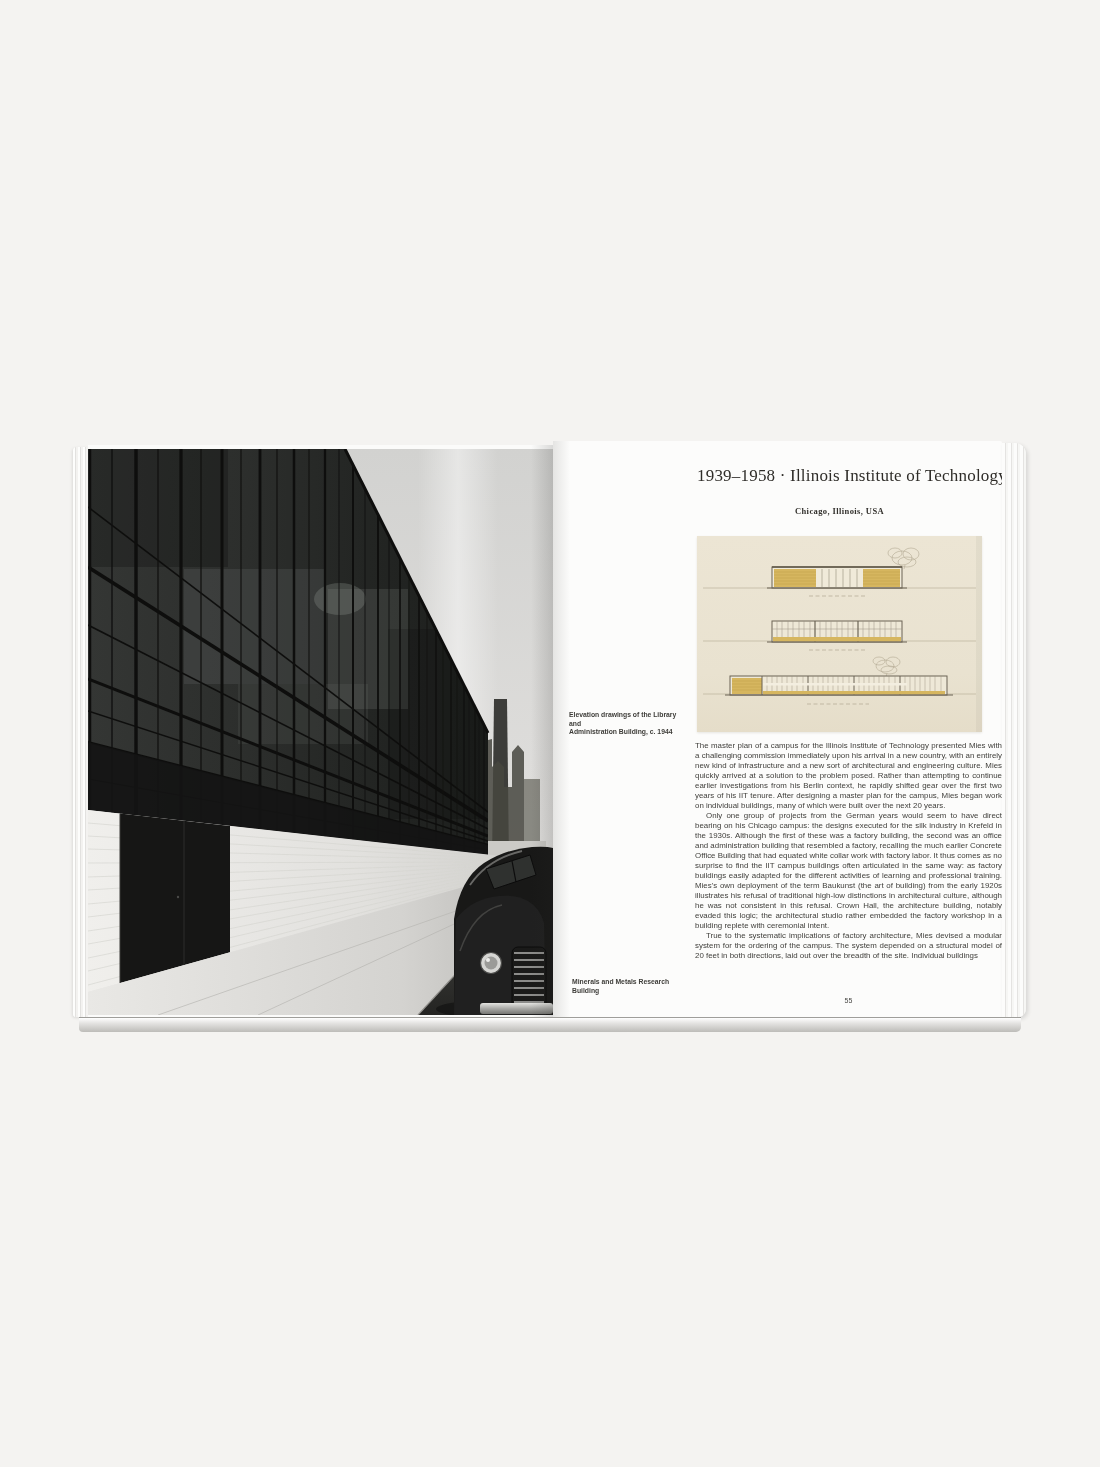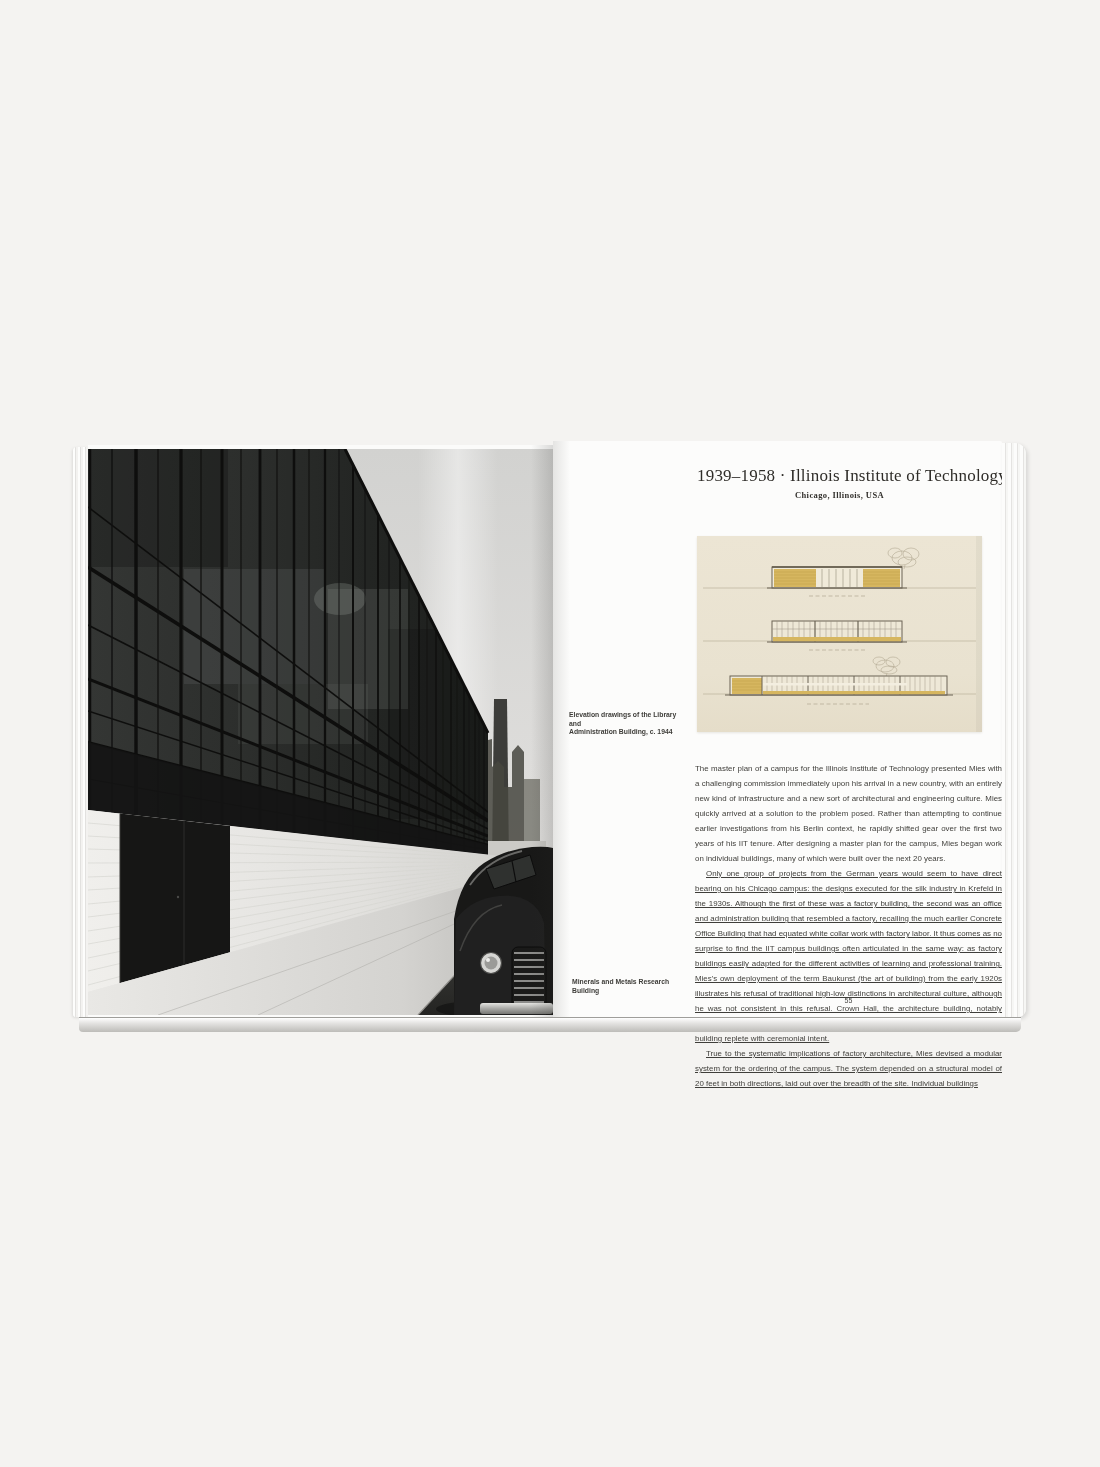--- a/index.html
+++ b/index.html
@@ -56,34 +56,34 @@
     border-radius:0 0 5px 4px;
   }
   
   .title-block{position:absolute;left:144px;top:25px;width:285px;text-align:center;}
   .chapter-title{
     font-family:"Liberation Serif", serif;
     font-size:17px;color:#2f2d29;letter-spacing:.2px;white-space:nowrap;
   }
   .chapter-subtitle{
     font-family:"Liberation Serif", serif;
-    font-size:8.5px;font-weight:bold;color:#33312d;letter-spacing:.4px;margin-top:4px;
+    font-size:8.5px;font-weight:bold;color:#33312d;letter-spacing:.4px;margin-top:20px;
   }
   .drawing{position:absolute;left:144px;top:95px;width:285px;height:196px;display:block;
     box-shadow:0 1px 2px rgba(80,70,50,.12);}
   .fig-caption{
     position:absolute;left:16px;top:270px;width:114px;
     font-size:6.8px;font-weight:bold;line-height:8.6px;color:#3e3d39;
   }
   .body-text{
     position:absolute;left:142px;top:300px;width:307px;
-    font-size:7.9px;line-height:15px;color:#3f3e3a;text-align:justify;margin-top:20px;
+    font-size:7.9px;line-height:10px;color:#3f3e3a;text-align:justify;
   }
   .body-text p{margin:0;}
-  .body-text p.indent{text-indent:11px;text-decoration:underline;}
+  .body-text p.indent{text-indent:11px;}
   .photo-caption{
     position:absolute;left:19px;top:537px;width:120px;
     font-size:6.8px;font-weight:bold;line-height:8.6px;color:#3e3d39;
   }
   .page-number{
     position:absolute;left:142px;top:556px;width:307px;text-align:center;
     font-size:7px;color:#494845;
   }
 </style>
 </head>

